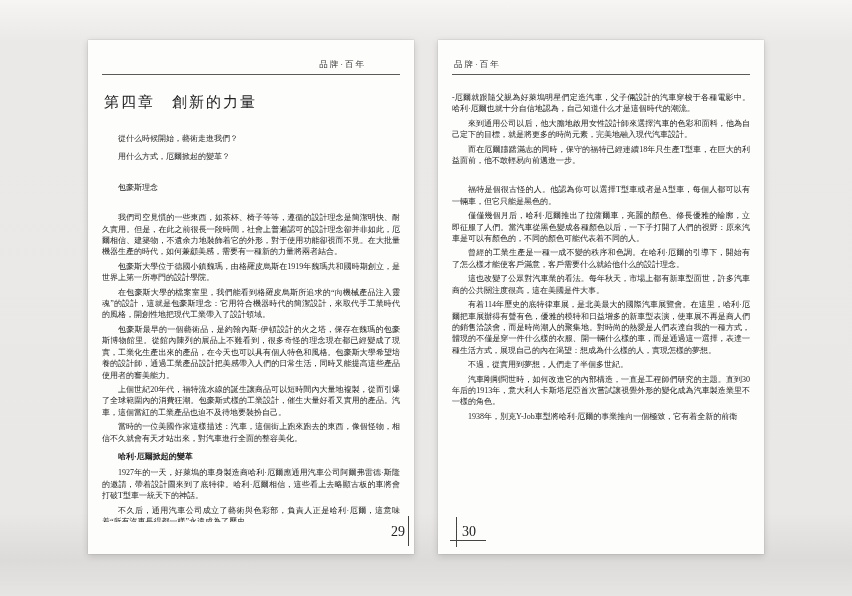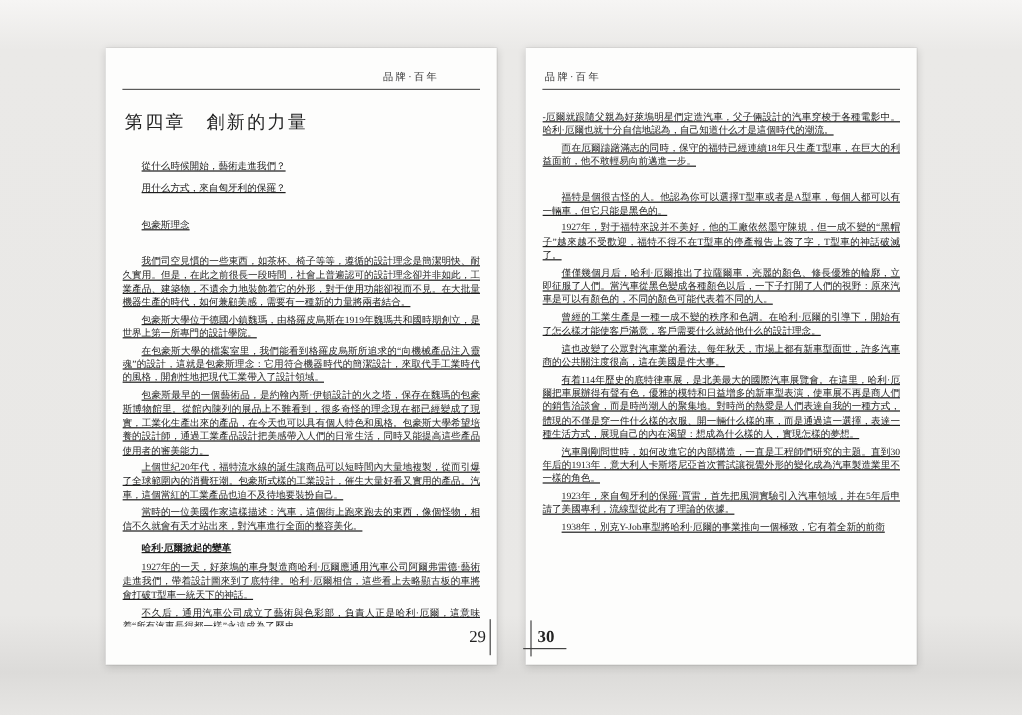--- a/index.html
+++ b/index.html
@@ -34,88 +34,88 @@
     margin: 18px 0 14px 2px;
   }
 
   .page-body {
     font-size: 8px; line-height: 11.4px; color: #1d1d1d;
     text-align: justify; overflow: hidden;
   }
   .page.left  .page-body { max-height: 396px; }
   .page.right .page-body { margin-top: 14px; max-height: 440px; }
 
-  .para { margin: 3px 0; text-indent: 2em; text-decoration: underline; }
+  .para { margin: 3px 0; text-indent: 2em; }
   .para.q       { margin: 7px 0; }
   .para.label   { margin: 19px 0; }
   .para.subhead { font-weight: bold; margin: 7px 0 5px 0; }
   .para.cont    { text-indent: 0; }
   .para.gap     { margin-top: 18px; }
 
   .pagenum {
     position: absolute; bottom: 16px;
     font-size: 14px; color: #222; line-height: 12px;
   }
   .pn-left  { right: 9px; }
-  .pn-right { left: 7px; font-weight: bold; }
+  .pn-right { left: 21px; }
   .tick { background: #444; position: absolute; }
   .pn-left  .tick-v { width: 1px; height: 30px; right: -4px; top: -10px; }
   .pn-right .tick-v { width: 1px; height: 30px; left: -3px; top: -9px; }
   .pn-right .tick-h { height: 1px; width: 36px; left: -9px; bottom: -3px; }
   .pn-right .pn-text { padding-left: 3px; }
 </style>
 </head>
 <body>
 
 <div class="canvas">
 
   <div class="page left">
     <div class="page-inner">
       <div class="page-header">
         <span class="rh-text">品牌·百年</span>
       </div>
       <div class="chapter-title">第四章　創新的力量</div>
       <div class="page-body">
           <p class="para q">從什么時候開始，藝術走進我們？</p>
-          <p class="para q">用什么方式，來自匈牙利的保羅？</p>
+          <p class="para q">用什么方式，厄爾掀起的變革？</p>
           <p class="para label">包豪斯理念</p>
-          <p class="para body">我們司空見慣的一些東西，如茶杯、椅子等等，遵循的設計理念是簡潔明快、耐久實用。但是，在此之前很長一段時間，社會上普遍認可的設計理念卻并非如此，工業產品、建築物，不遺余力地裝飾着它的外形，對于使用功能卻視而不見。在大批量機器生產的時代，如何兼顧美感，需要有一種新的力量將兩者結合。</p>
+          <p class="para body">我們司空見慣的一些東西，如茶杯、椅子等等，遵循的設計理念是簡潔明快、耐久實用。但是，在此之前很長一段時間，社會上普遍認可的設計理念卻并非如此，厄爾相信、建築物，不遺余力地裝飾着它的外形，對于使用功能卻視而不見。在大批量機器生產的時代，如何兼顧美感，需要有一種新的力量將兩者結合。</p>
           <p class="para body">包豪斯大學位于德國小鎮魏瑪，由格羅皮烏斯在1919年魏瑪共和國時期創立，是世界上第一所專門的設計學院。</p>
           <p class="para body">在包豪斯大學的檔案室里，我們能看到格羅皮烏斯所追求的“向機械產品注入靈魂”的設計，這就是包豪斯理念：它用符合機器時代的簡潔設計，來取代手工業時代的風格，開創性地把現代工業帶入了設計領域。</p>
           <p class="para body">包豪斯最早的一個藝術品，是約翰內斯·伊頓設計的火之塔，保存在魏瑪的包豪斯博物館里。從館內陳列的展品上不難看到，很多奇怪的理念現在都已經變成了現實，工業化生產出來的產品，在今天也可以具有個人特色和風格。包豪斯大學希望培養的設計師，通過工業產品設計把美感帶入人們的日常生活，同時又能提高這些產品使用者的審美能力。</p>
           <p class="para body">上個世紀20年代，福特流水線的誕生讓商品可以短時間內大量地複製，從而引爆了全球範圍內的消費狂潮。包豪斯式樣的工業設計，催生大量好看又實用的產品。汽車，這個當紅的工業產品也迫不及待地要裝扮自己。</p>
           <p class="para body">當時的一位美國作家這樣描述：汽車，這個街上跑來跑去的東西，像個怪物，相信不久就會有天才站出來，對汽車進行全面的整容美化。</p>
           <p class="para subhead">哈利·厄爾掀起的變革</p>
-          <p class="para body">1927年的一天，好萊塢的車身製造商哈利·厄爾應通用汽車公司阿爾弗雷德·藝術走進我們，帶着設計圖來到了底特律。哈利·厄爾相信，這些看上去略顯古板的車將會打破T型車一統天下的神話。</p>
+          <p class="para body">1927年的一天，好萊塢的車身製造商哈利·厄爾應通用汽車公司阿爾弗雷德·斯隆的邀請，帶着設計圖來到了底特律。哈利·厄爾相信，這些看上去略顯古板的車將會打破T型車一統天下的神話。</p>
           <p class="para body">不久后，通用汽車公司成立了藝術與色彩部，負責人正是哈利·厄爾，這意味着“所有汽車長得都一樣”永遠成為了歷史。</p>
           <p class="para body">就像證券市場因為某個英雄或者某個人物，突然之間地震了一下，影響了整個格局。哈利·厄爾讓人們明白一點，盡管當時的車能跑8萬多公里，能用很長時間，但人們還是應該每兩三年就換一次款式。</p>
         </div>
       <div class="pagenum pn-left">
         <span class="pn-text">29</span>
         <span class="tick tick-v"></span>
       </div>
     </div>
   </div>
 
   <div class="page right">
     <div class="page-inner">
       <div class="page-header">
         <span class="rh-text">品牌·百年</span>
       </div>
       <div class="page-body">
           <p class="para body cont">-厄爾就跟隨父親為好萊塢明星們定造汽車，父子倆設計的汽車穿梭于各種電影中。哈利·厄爾也就十分自信地認為，自己知道什么才是這個時代的潮流。</p>
+          <p class="para body">來到通用公司以后，他大膽地啟用女性設計師來選擇汽車的色彩和面料，他為自己定下的目標，就是將更多的時尚元素，完美地融入現代汽車設計。</p>
           <p class="para body">而在厄爾躊躇滿志的同時，保守的福特已經連續18年只生產T型車，在巨大的利益面前，他不敢輕易向前邁進一步。</p>
           <p class="para body gap">福特是個很古怪的人。他認為你可以選擇T型車或者是A型車，每個人都可以有一輛車，但它只能是黑色的。</p>
-          <p class="para body">1927年，對于福特來說并不美好，他的工廠依然墨守陳規，但一成不變的“黑帽子”越來越不受歡迎，福特不得不在T型車的停產報告上簽了字，T型車的神話破滅了。</p>
           <p class="para body">僅僅幾個月后，哈利·厄爾推出了拉薩爾車，亮麗的顏色、修長優雅的輪廓，立即征服了人們。當汽車從黑色變成各種顏色以后，一下子打開了人們的視野：原來汽車是可以有顏色的，不同的顏色可能代表着不同的人。</p>
           <p class="para body">曾經的工業生產是一種一成不變的秩序和色調。在哈利·厄爾的引導下，開始有了怎么樣才能使客戶滿意，客戶需要什么就給他什么的設計理念。</p>
           <p class="para body">這也改變了公眾對汽車業的看法。每年秋天，市場上都有新車型面世，許多汽車商的公共關注度很高，這在美國是件大事。</p>
           <p class="para body">有着114年歷史的底特律車展，是北美最大的國際汽車展覽會。在這里，哈利·厄爾把車展辦得有聲有色，優雅的模特和日益增多的新車型表演，使車展不再是商人們的銷售洽談會，而是時尚潮人的聚集地。對時尚的熱愛是人們表達自我的一種方式，體現的不僅是穿一件什么樣的衣服、開一輛什么樣的車，而是通過這一選擇，表達一種生活方式，展現自己的內在渴望：想成為什么樣的人，實現怎樣的夢想。</p>
+          <p class="para body">不過，從實用到夢想，人們走了半個多世紀。</p>
           <p class="para body">汽車剛剛問世時，如何改進它的內部構造，一直是工程師們研究的主題。直到30年后的1913年，意大利人卡斯塔尼亞首次嘗試讓視覺外形的變化成為汽車製造業里不一樣的角色。</p>
-          <p class="para body">1923年，來自匈牙利的保羅·賈雷，首先把風洞實驗引入汽車領域，并在5年后申請了美國專利，流線型從此有了理論的依據。</p>
           <p class="para body">1938年，別克Y-Job車型將哈利·厄爾的事業推向一個極致，它有着全新的前衛</p>
         </div>
       <div class="pagenum pn-right">
         <span class="tick tick-v"></span>
         <span class="pn-text">30</span>
         <span class="tick tick-h"></span>
       </div>
     </div>
   </div>
 

